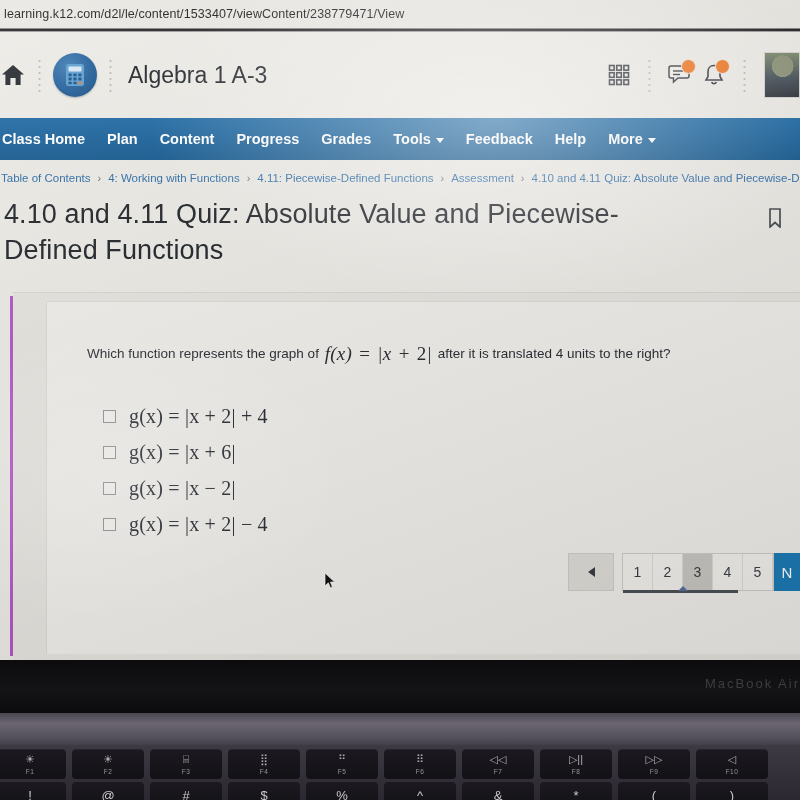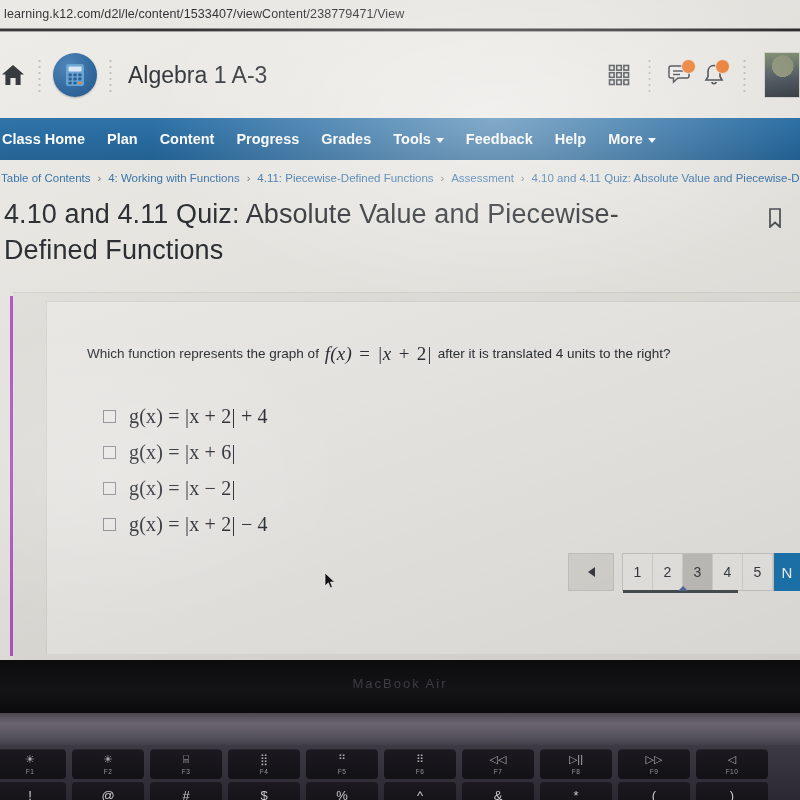--- a/index.html
+++ b/index.html
@@ -280,21 +280,21 @@
   }
 
   
   .bezel {
     position: absolute; left: 0; top: 660px;
     width: 800px; height: 55px;
     background: linear-gradient(#0c0c0e, #141416 55%, #0a0a0c);
   }
   .bezel-label {
     position: absolute; left: 0; right: 0; top: 16px;
-    text-align: center;
+    text-align: right;
     color: #3d3d42;
     font-size: 13px; letter-spacing: 2px;
   }
   .hinge {
     position: absolute; left: 0; top: 713px;
     width: 800px; height: 35px;
     background: linear-gradient(#4a4650, #6a6570 30%, #55515c 70%, #3b3841);
   }
   .keyboard {
     position: absolute; left: 0; top: 745px;

